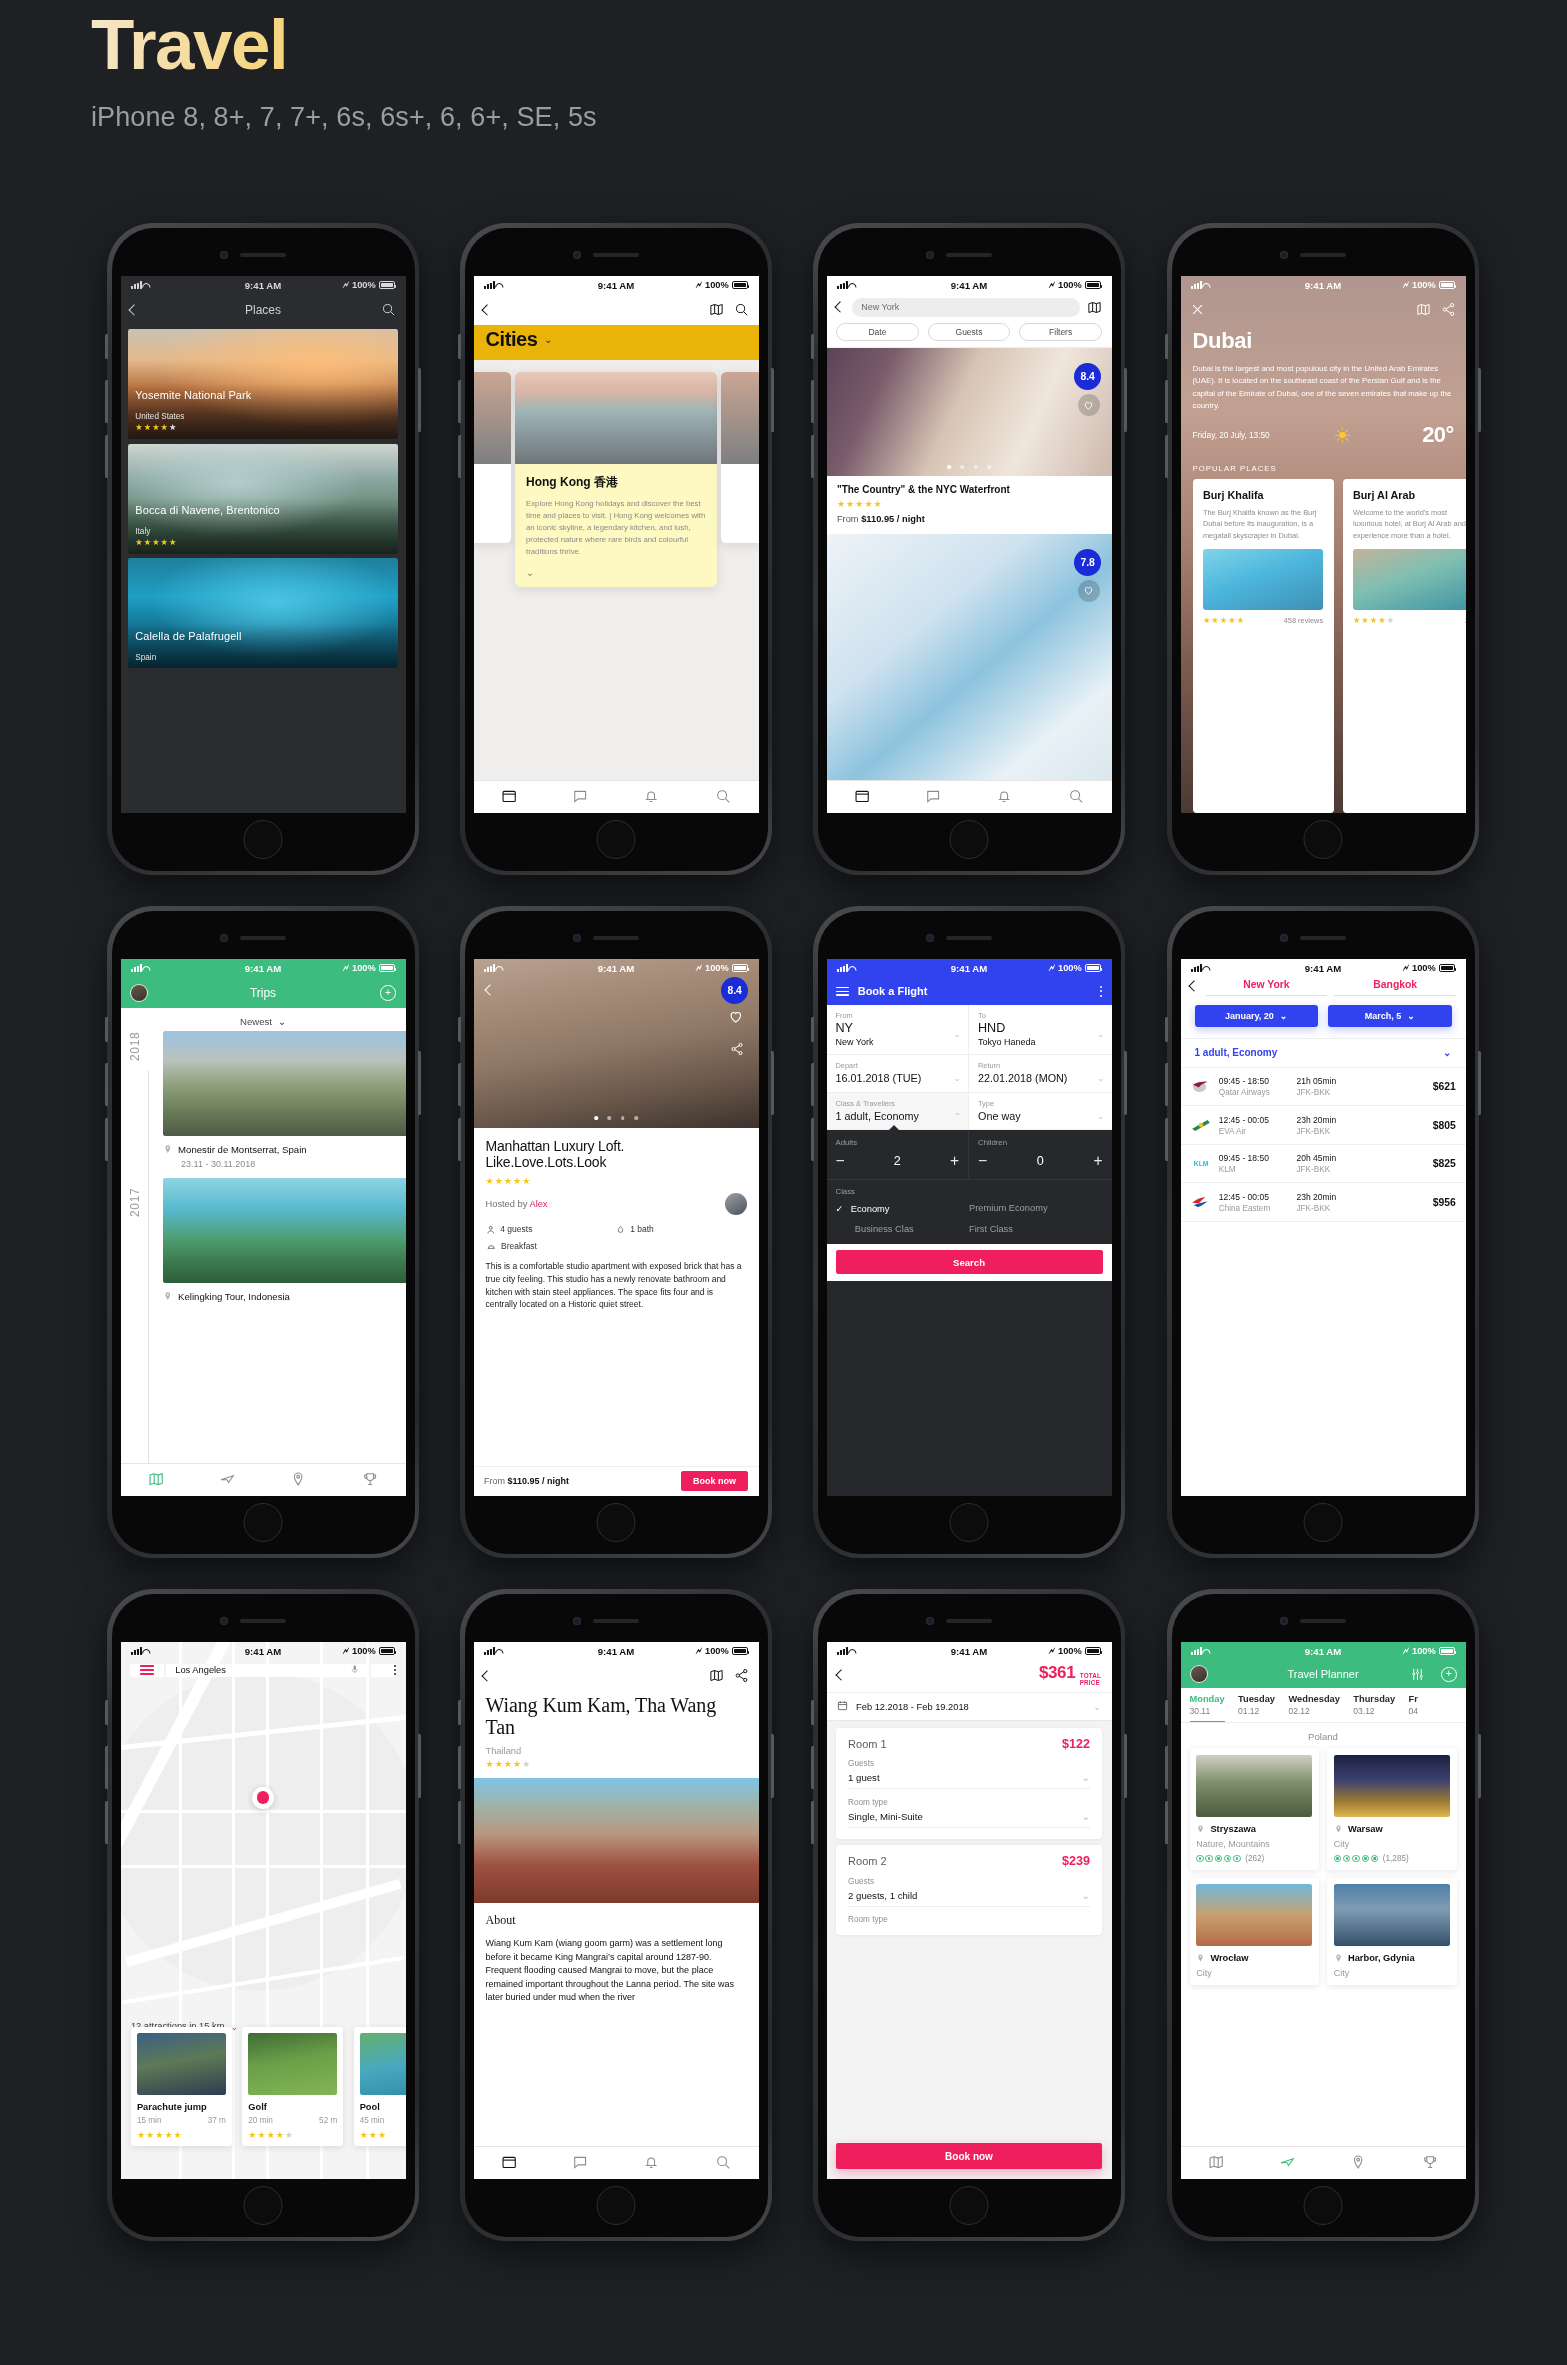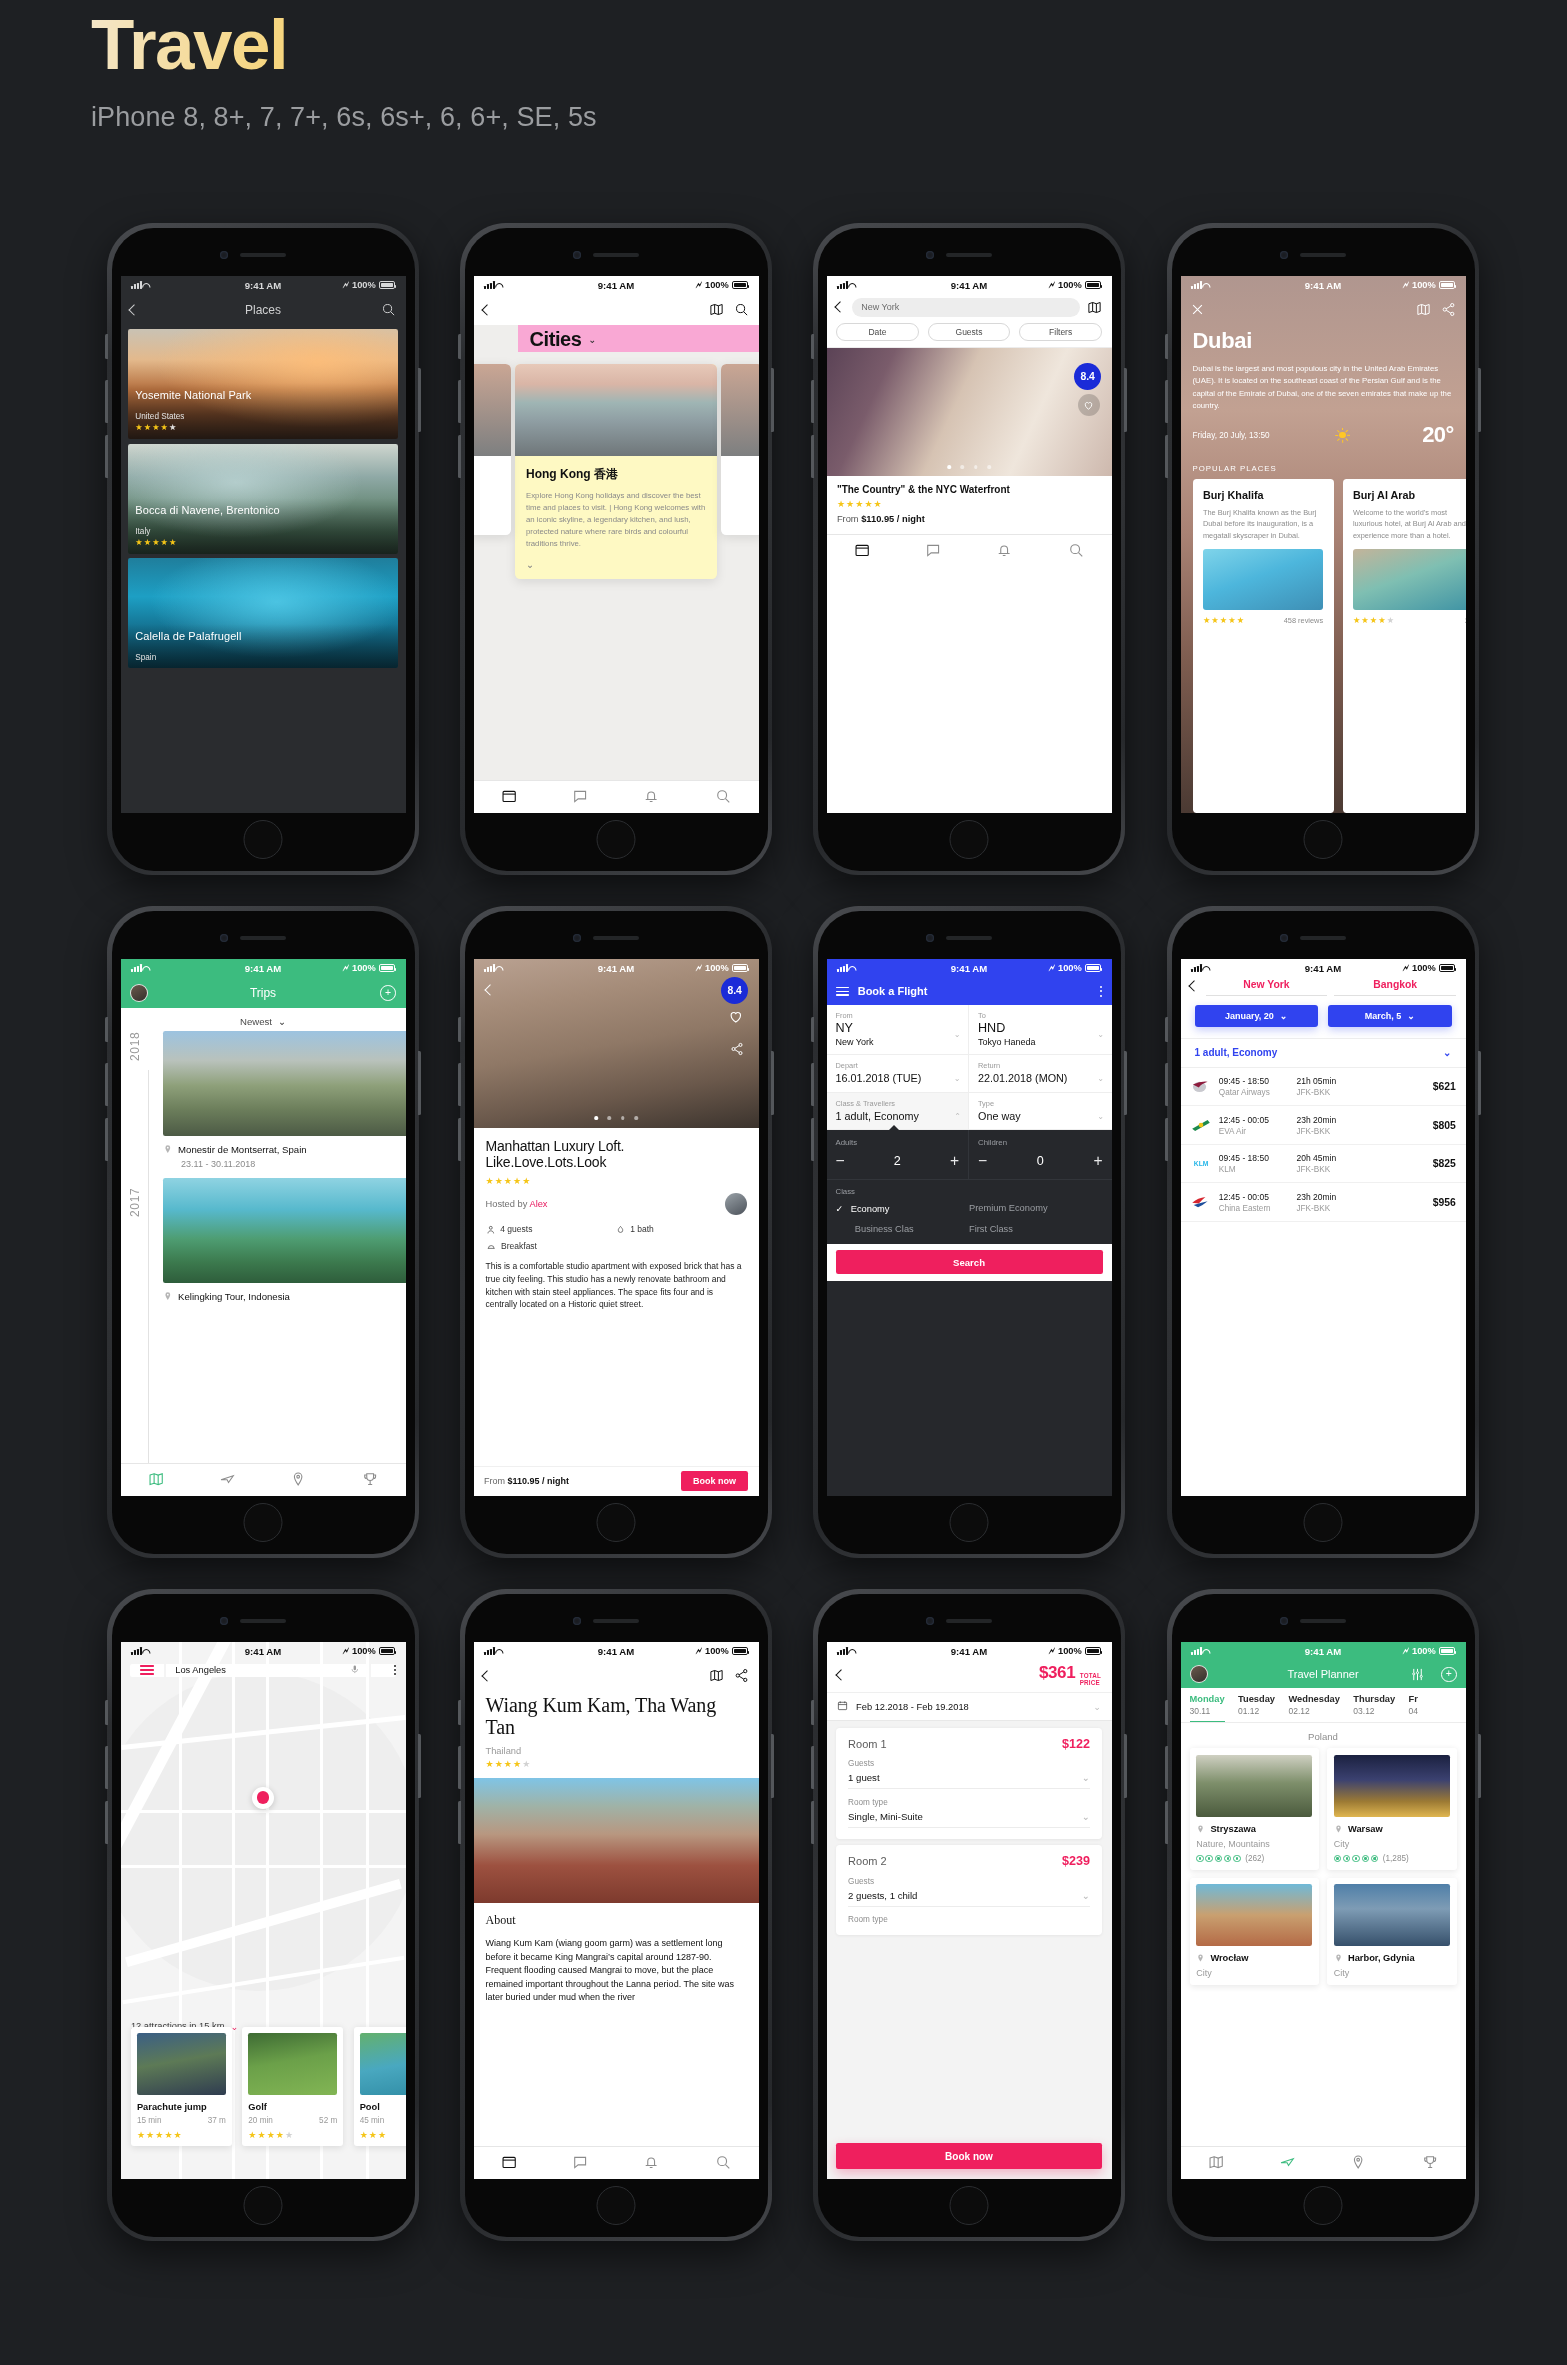--- a/index.html
+++ b/index.html
@@ -115,21 +115,21 @@
   .s-places{ background:#2a2c2f; color:#d8d9da; }
   .s-places .navbar{ color:#cfd0d1; }
   .place-card{ margin:4.5px 7.4px 0 7.4px; height:110px; border-radius:2.2px; overflow:hidden; position:relative; }
   .place-card .ov{ position:absolute; left:0; bottom:0; right:0; padding:6px 7.4px 6.7px; background:linear-gradient(transparent, rgba(0,0,0,.45)); }
   .place-card .pt{ color:#fff; font-size:11px; font-weight:400; letter-spacing:0.1px;}
   .place-card .ps{ color:#e4e4e4; font-size:8.2px; margin-top:11px;}
   .place-card .stars{ margin-top:3px;}
 
   
   .s-cities{ background:#efeeec; color:#111; }
-  .cities-h{ background:#f9a8d4; padding:3px 12px 1px; display:flex; align-items:center; gap:6.7px;margin-left:44px;}
+  .cities-h{ background:#eab308; padding:3px 12px 9px; display:flex; align-items:center; gap:6.7px;}
   .cities-h h1{ font-size:20px; font-weight:700; letter-spacing:-0.4px;}
   .city-strip{ flex:1; position:relative; padding:12px 0; display:flex; align-items:flex-start; justify-content:center; overflow:hidden;}
   .city-card{ width:202px; background:#fef9c3; border-radius:5.2px; overflow:hidden; box-shadow:0 2.2px 10.4px rgba(0,0,0,.10); }
   .city-card .img{ height:92px; }
   .city-card .bd{ padding:10.4px 11px 9px; }
   .city-card h2{ font-size:12px; font-weight:700; }
   .city-card p{ font-size:7.8px; line-height:1.55; color:#8a8a8a; margin-top:6.7px; }
   .city-peek{ position:absolute; top:12px; width:42px; height:171px; border-radius:5.2px; overflow:hidden; box-shadow:0 2.2px 10.4px rgba(0,0,0,.10); background:#fff;}
   .city-peek.l{ left:-4.5px;} .city-peek.r{ right:-4.5px;}
   .city-peek .img{height:92px;}
@@ -569,20 +569,28 @@
           <h3>"The Country" &amp; the NYC Waterfront</h3>
           <div class="stars">
                 <span>★</span>
                 <span>★</span>
                 <span>★</span>
                 <span>★</span>
                 <span>★</span>
               </div>
           <div class="price"><span>From</span> <b>$110.95 / night</b></div>
         </div>
+        <div class="hot-img ph ph-room-blue" style="flex:1">
+          <div class="score">7.8</div>
+          <div class="fav">
+                <svg width="11" height="11" viewBox="0 0 24 24" fill="none" stroke="currentColor" stroke-width="2">
+                  <path d="M12 20s-7-4.6-7-9.4A4 4 0 0112 7a4 4 0 017 3.6C19 15.4 12 20 12 20z"></path>
+                </svg>
+              </div>
+        </div>
         <div class="tabbar">
           <span class="ic active">
                 <svg viewBox="0 0 24 24" fill="none" stroke="currentColor" stroke-width="1.6">
                   <rect x="3" y="5" width="18" height="15" rx="1.5"></rect>
                   <path d="M3 9 H21"></path>
                 </svg>
               </span>
           <span class="ic">
                 <svg viewBox="0 0 24 24" fill="none" stroke="currentColor" stroke-width="1.6">
                   <path d="M4 5h16v11H9l-5 4z"></path>

